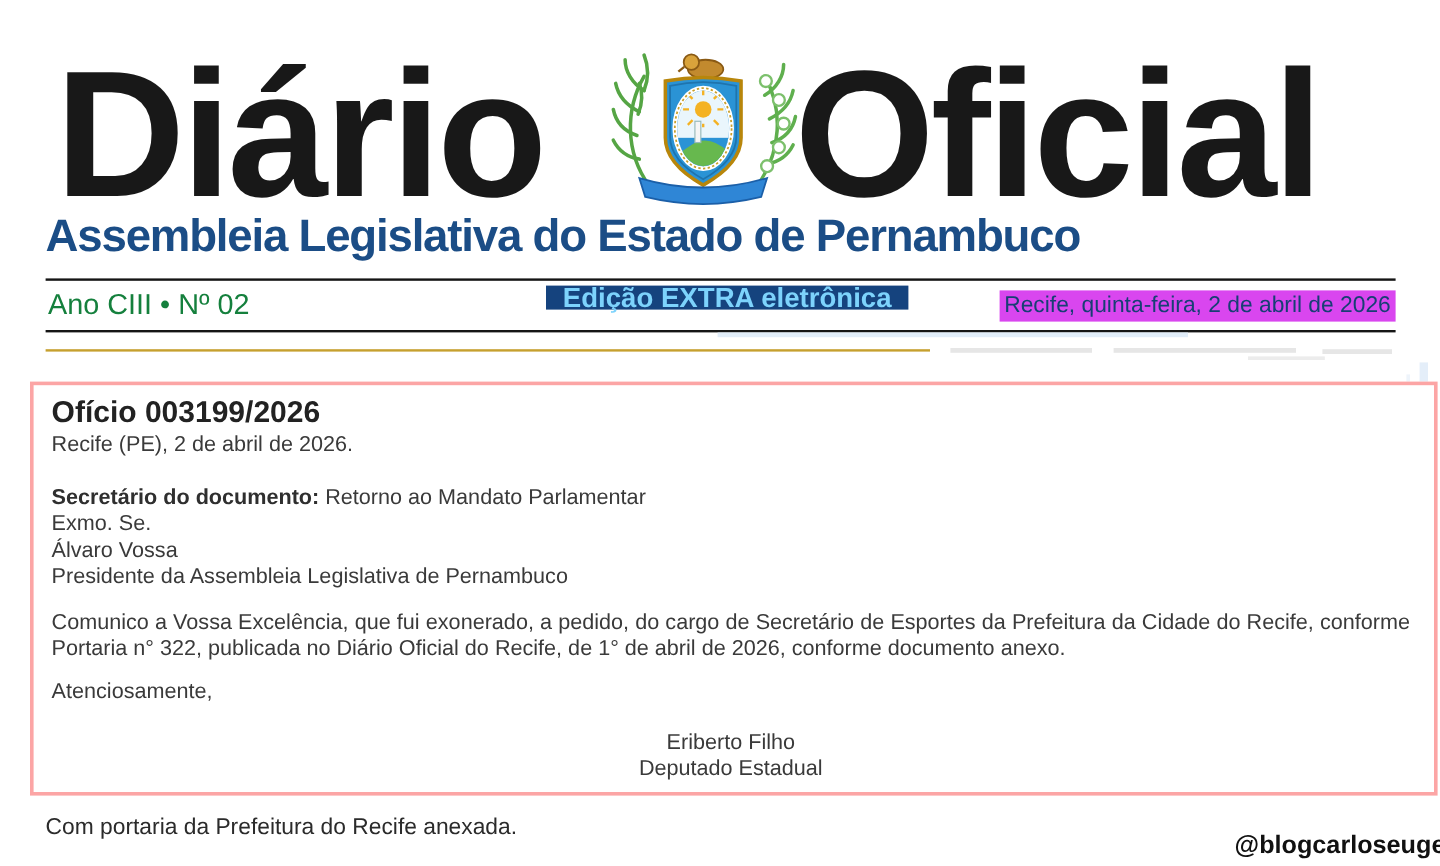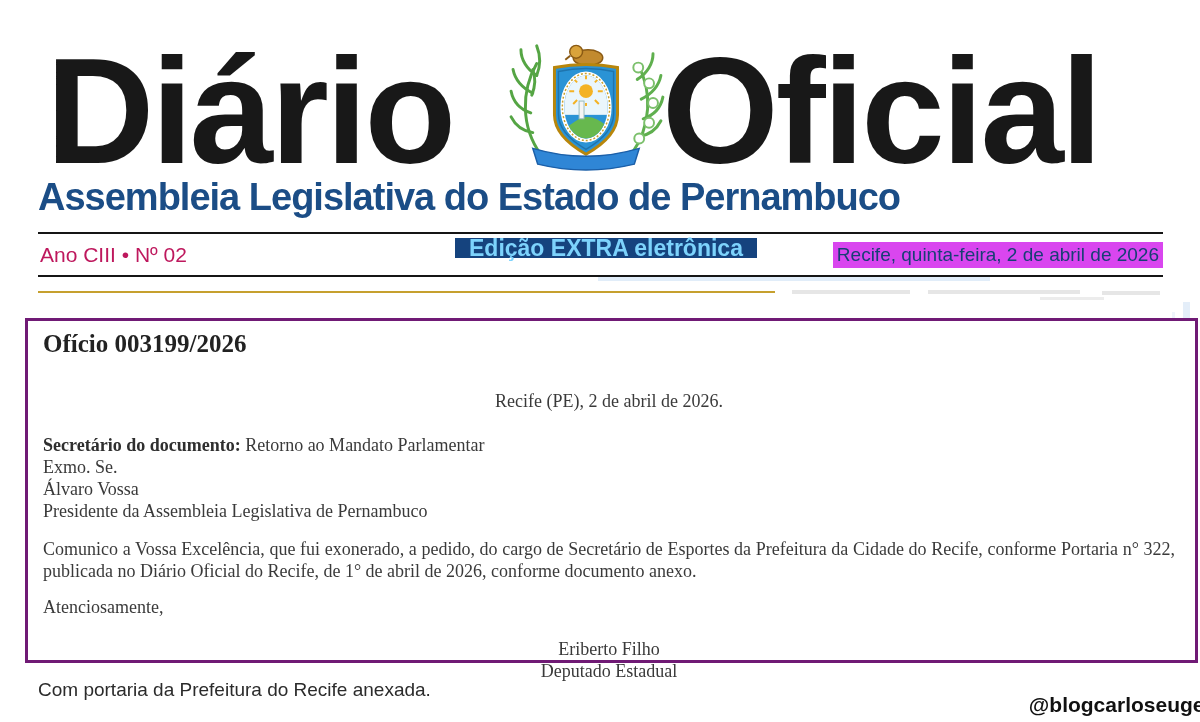--- a/index.html
+++ b/index.html
@@ -12,45 +12,45 @@
   #title-left{left:46px;}
   #title-right{left:662px;}
   #crest{position:absolute;left:506px;top:36px;width:160px;height:138px;}
   #subtitle{position:absolute;left:38px;top:176px;font-size:38px;font-weight:bold;
             letter-spacing:-1px;color:#1b4d86;white-space:nowrap;}
 
   
   #info-bar{position:absolute;left:38px;top:232px;width:1125px;height:41px;
             border-top:2px solid #151515;border-bottom:2px solid #151515;
             display:flex;align-items:center;}
-  #edition-info{font-size:21px;color:#be185d;margin-left:2px;}
+  #edition-info{font-size:24px;color:#15803d;margin-left:2px;}
   #edition-badge{position:absolute;left:417px;top:4px;height:20px;background:#15437e;
                  color:#7dd3fc;font-size:23px;font-weight:bold;display:flex;align-items:center;
                  padding:0 14px;letter-spacing:0px;}
   #date-highlight{margin-left:auto;background:#d946ef;color:#173f74;font-size:19px;
                   padding:2px 4px;white-space:nowrap;}
 
   
   .artifact{position:absolute;}
   #gold-line{left:38px;top:291px;width:737px;height:2px;background:#c6a02e;}
   #blue-strip{left:598px;top:277px;width:392px;height:4px;background:#d9e9f8;opacity:.8;}
   .gray-dash{height:4px;background:#e6e6e6;top:290px;}
   #dash1{left:792px;width:118px;}
   #dash2{left:928px;width:152px;}
   #dash3{left:1102px;width:58px;top:291px;}
   #dash4{left:1040px;top:297px;width:64px;height:3px;background:#ececec;}
   #vstrip1{left:1183px;top:302px;width:7px;height:360px;background:#e4eef9;}
   #vstrip2{left:1172px;top:312px;width:3px;height:336px;background:#eef4fb;}
 
   
   #oficio-box{position:absolute;left:25px;top:318px;width:1132px;height:339px;
-              border:3px solid #701a75;background:#fff;padding:0 20px 0 15px;font-size:18px;
-              color:#3a3a3a;font-family:Liberation Serif, serif;}
+              border:3px solid #fca5a5;background:#fff;padding:0 20px 0 15px;font-size:18px;
+              color:#3a3a3a;}
   #oficio-title{margin-top:8px;font-size:25px;line-height:30px;font-weight:bold;color:#222;}
-  #place-date{text-align:center;line-height:22px;margin-top:31px;}
+  #place-date{text-align:left;line-height:22px;}
   #description-line{margin-top:22px;line-height:22px;}
   #description-line b{color:#2f2f2f;}
   .addr-line{display:block;line-height:22px;}
   #body-par{margin:16px 0 0 0;line-height:22px;text-align:justify;}
   #closing{margin-top:14px;line-height:22px;}
   #signature{margin-top:20px;text-align:center;line-height:22px;}
 
   
   #footer-note{position:absolute;left:38px;top:679px;font-size:19px;font-weight:normal;color:#2b2b2b;}
   #credit{position:absolute;right:8px;top:693px;font-size:21px;font-weight:bold;color:#111;}

